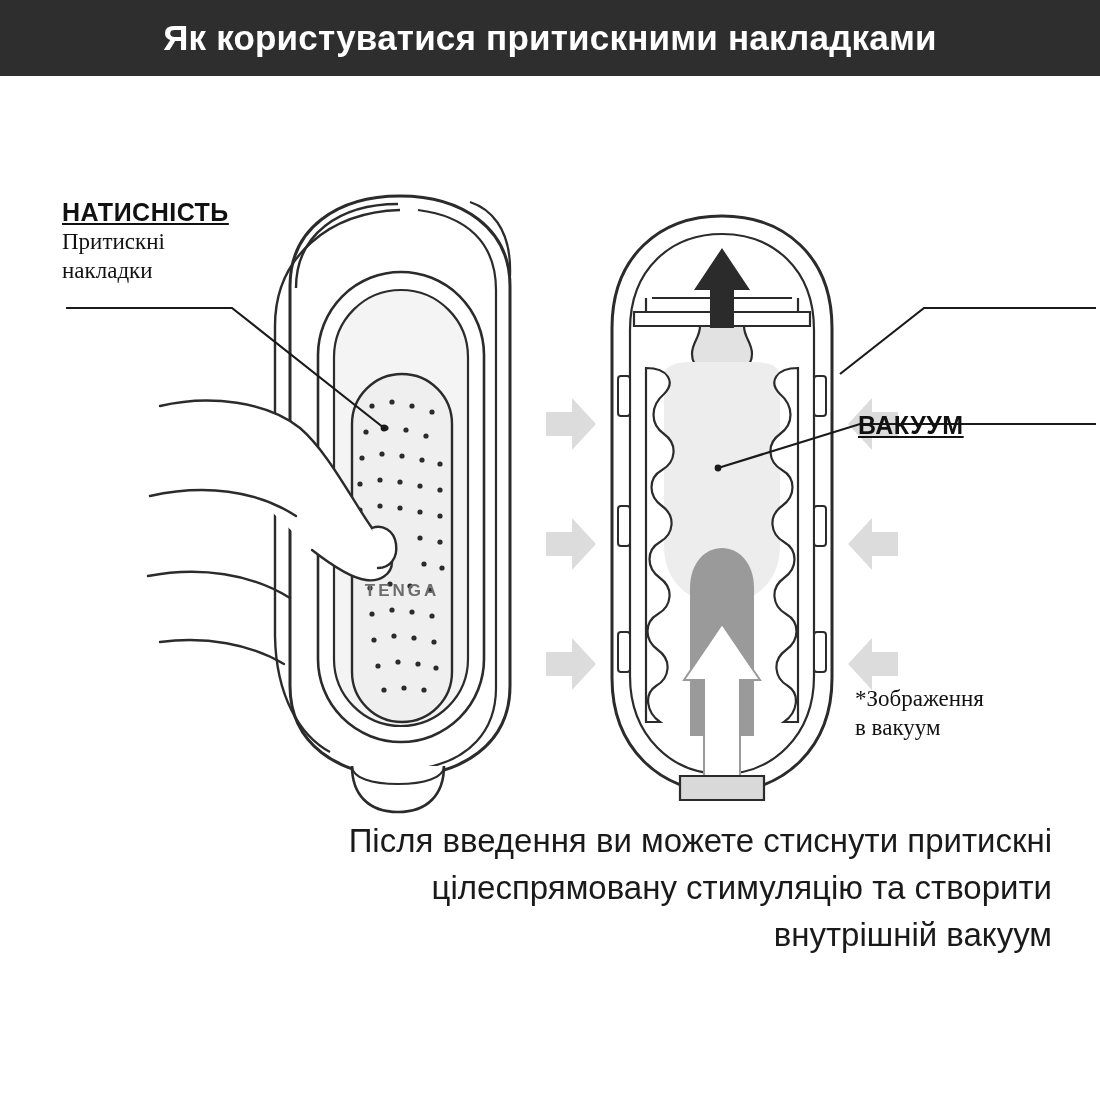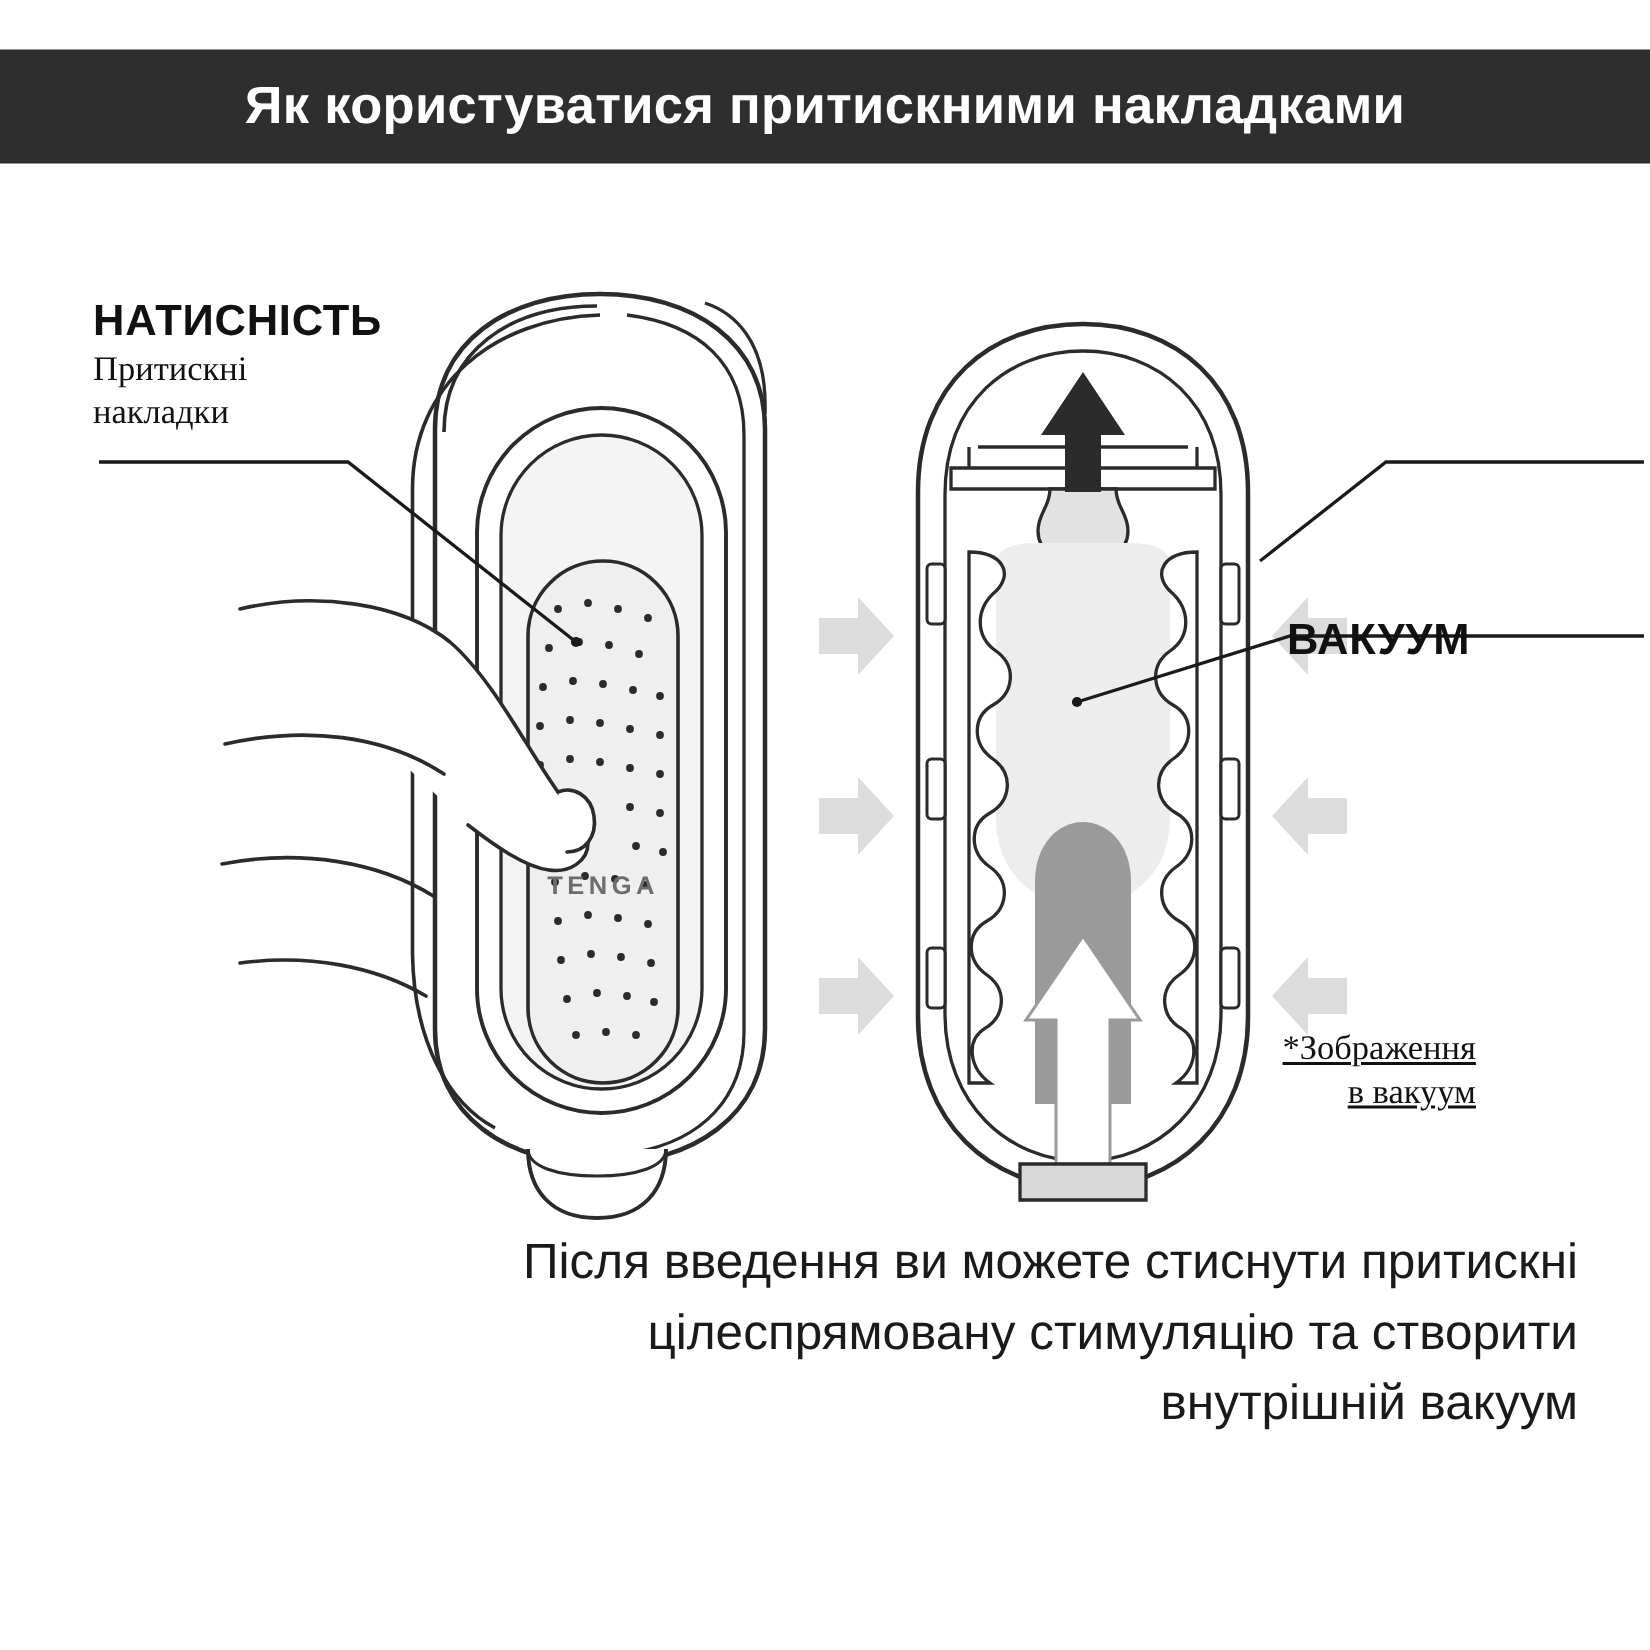--- a/index.html
+++ b/index.html
@@ -19,21 +19,20 @@
   
   .header-bar {
     position: absolute;
     left: 0; top: 0;
     width: 1100px;
     height: 76px;
     background: #2e2e2e;
     display: flex;
     align-items: center;
     justify-content: center;
-    margin-top: 33px;
   }
   .header-title {
     color: #ffffff;
     font-size: 35px;
     font-weight: bold;
     letter-spacing: 0.2px;
     white-space: nowrap;
     text-align: center;
   }
 
@@ -45,39 +44,40 @@
     height: 740px;
   }
   .stage svg { display: block; }
 
   
   .lbl {
     position: absolute;
     font-family: "Liberation Sans", sans-serif;
   }
   .lbl .head {
-    font-size: 29px;
+    font-size: 25px;
     font-weight: bold;
     letter-spacing: 0.5px;
     white-space: nowrap;
     color: #111111;
+    text-decoration: underline;
   }
   .lbl .sub {
     font-size: 23px;
     font-weight: normal;
     line-height: 1.28;
     color: #111111;
     font-family: "Liberation Serif", serif;
   }
 
   #label-press   { left: 62px;  top: 122px; }
   #label-air     { left: 855px; top: 122px; }
   #label-vacuum  { left: 858px; top: 335px; }
   #label-note    { left: 855px; top: 608px; }
-  #label-note .sub { text-align: right; text-decoration: underline; }
+  #label-note .sub { text-align: left; }
 
   
   .caption {
     position: absolute;
     left: 0;
     top: 818px;
     width: 1100px;
     text-align: right;
     font-size: 33px;
     line-height: 1.42;

